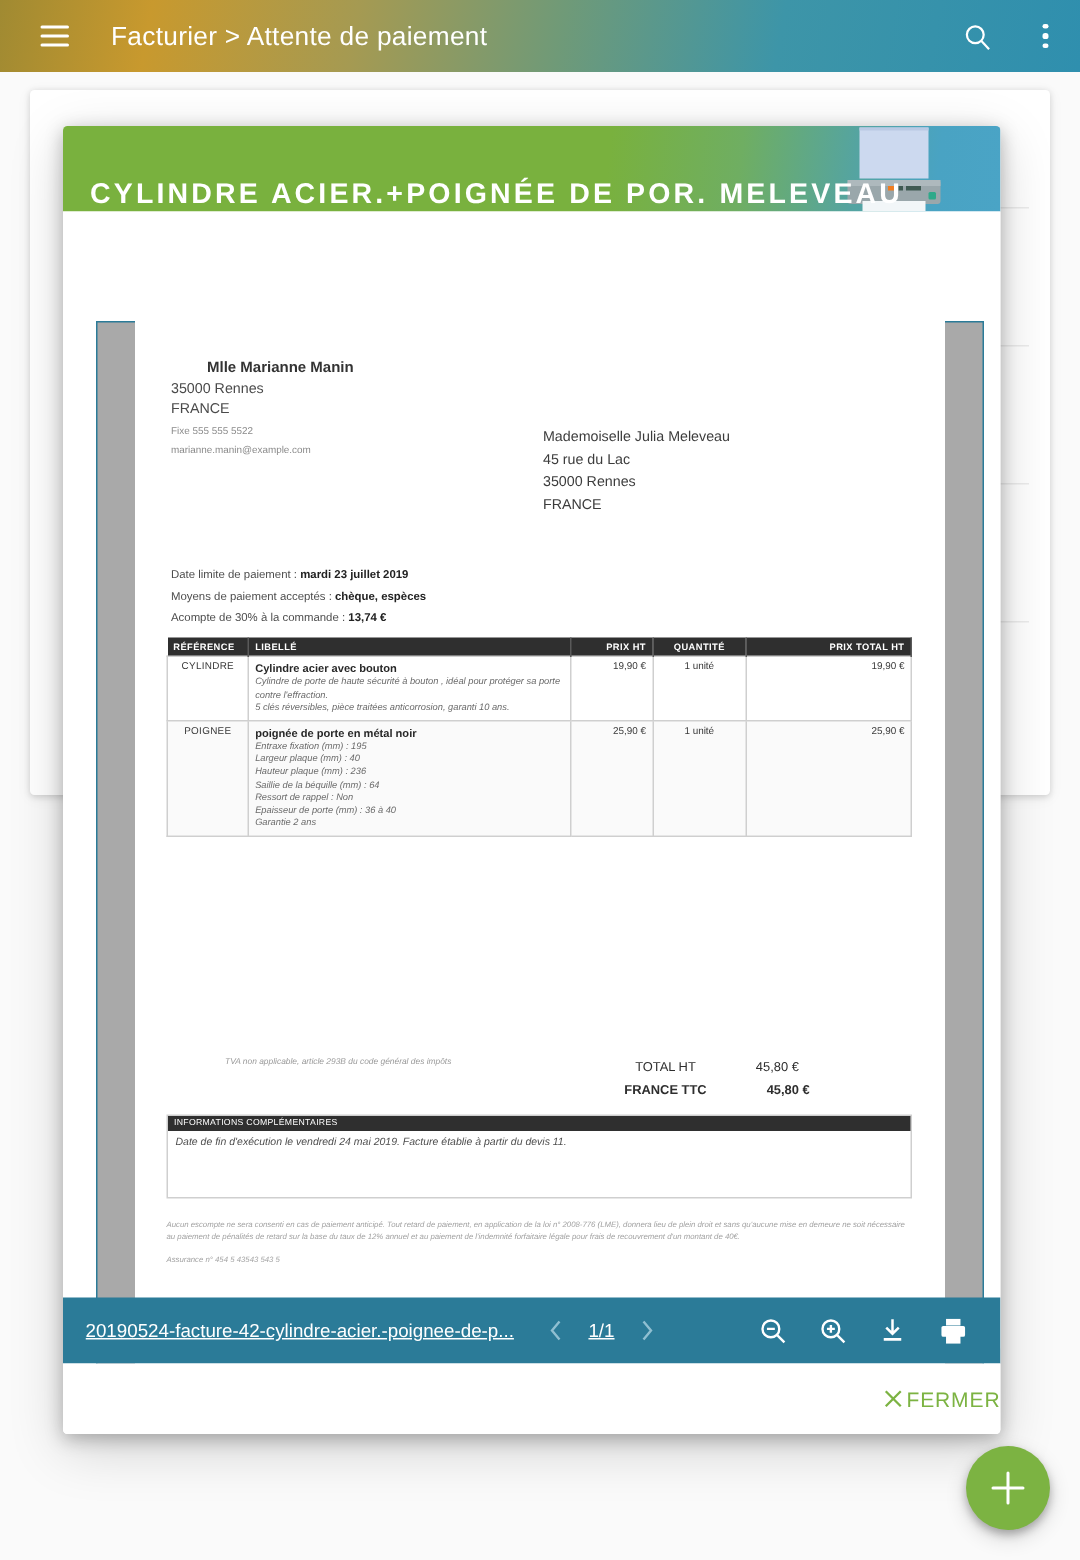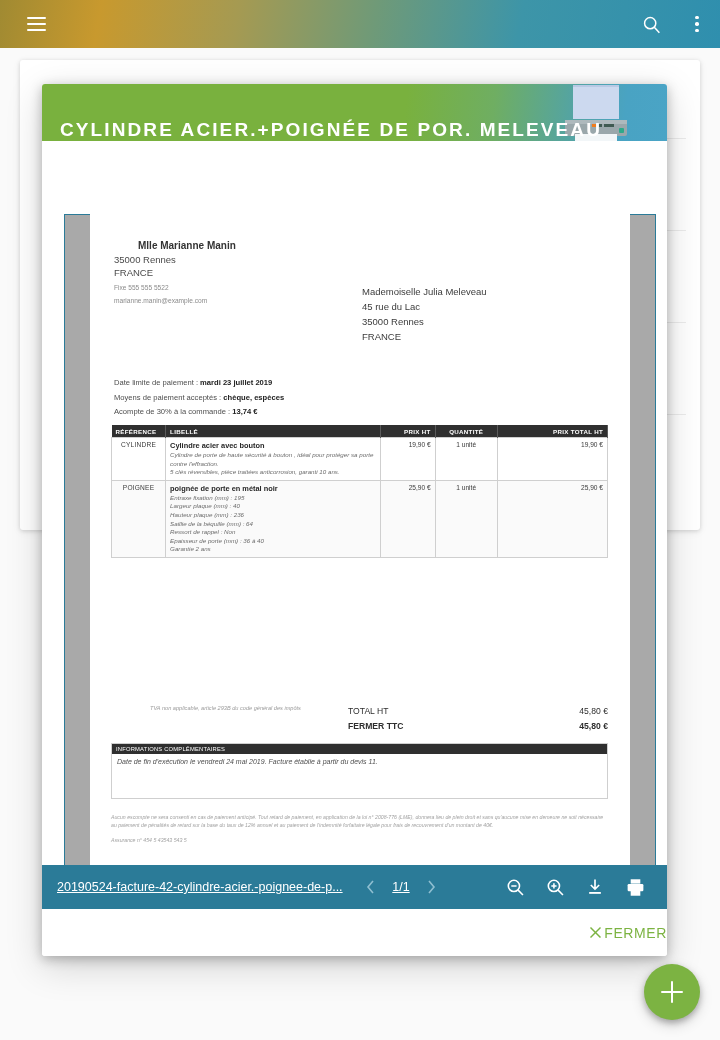--- a/index.html
+++ b/index.html
@@ -101,21 +101,21 @@
   td.lib { width: 214px; }
   td.price { width: 55px; text-align: right; font-size: 7px; }
   td.qty { width: 62px; text-align: center; font-size: 7px; }
   td.total { width: 110px; text-align: right; font-size: 7px; }
   .lib-title { font-size: 7.4px; font-weight: bold; color: #272727; }
   .lib-desc { font-size: 6.2px; font-style: italic; color: #6b6b6b; line-height: 8.6px; margin-top: 1px; }
   tr.alt td { background: #fafafa; }
 
   .tva { position: absolute; left: 60px; top: 491px; font-size: 5.6px; font-style: italic; color: #9a9a9a; }
   .totals { position: absolute; right: 22px; top: 492px; width: 260px; font-size: 8.6px; color: #2e2e2e; }
-  .totals .trow { display: flex; justify-content: space-between; margin-bottom: 5px; }
+  .totals .trow { display: flex; justify-content: center; margin-bottom: 5px; }
   .totals .trow .lab { padding-right: 40px; }
   .totals .trow.b { font-weight: bold; }
 
   .infobox { position: absolute; left: 21px; top: 529px; width: 497px; border: 1px solid #cfcfcf; }
   .infobox .hd { background: #2f2f2f; color: #fff; font-size: 5.8px; padding: 2px 4px; letter-spacing: .2px; }
   .infobox .bd { min-height: 44px; padding: 4px 5px; font-size: 7px; font-style: italic; color: #4f4f4f; }
 
   .legal { position: absolute; left: 21px; top: 600px; width: 497px; font-size: 5.2px;
     font-style: italic; color: #a2a2a2; line-height: 7.6px; }
   .legal .assur { margin-top: 8px; }
@@ -159,20 +159,21 @@
 <body>
 
 <div id="root">
 
   <div class="appbar">
     <div class="hamburger">
       <i></i>
         <i></i>
         <i></i>
     </div>
+    <div class="appbar-title">Facturier &gt; Attente de paiement</div>
     <div class="appbar-spacer"></div>
     <div class="appbar-btn">
       <svg width="21" height="21" viewBox="0 0 24 24" fill="none" stroke="#fff" stroke-width="1.7">
         <circle cx="10.5" cy="10.5" r="6.4"></circle>
           <line x1="15.2" y1="15.2" x2="21" y2="21.5"></line>
       </svg>
     </div>
     <div class="appbar-btn">
       <span class="kebab">
           <i></i>
@@ -290,21 +291,21 @@
             </table>
 
             <div class="tva">TVA non applicable, article 293B du code général des impôts</div>
 
             <div class="totals">
               <div class="trow">
                 <span class="lab">TOTAL HT</span>
                 <span>45,80 €</span>
               </div>
               <div class="trow b">
-                <span class="lab">FERMER TTC</span>
+                <span class="lab">FRANCE TTC</span>
                 <span>45,80 €</span>
               </div>
             </div>
 
             <div class="infobox">
               <div class="hd">INFORMATIONS COMPLÉMENTAIRES</div>
               <div class="bd">Date de fin d'exécution le vendredi 24 mai 2019. Facture établie à partir du devis 11.</div>
             </div>
 
             <div class="legal">

